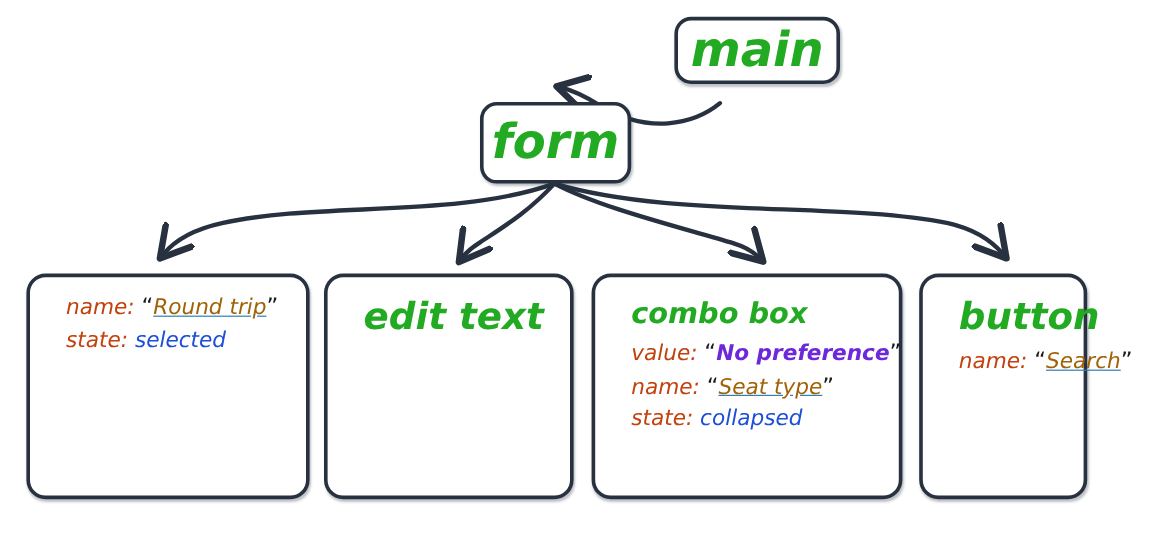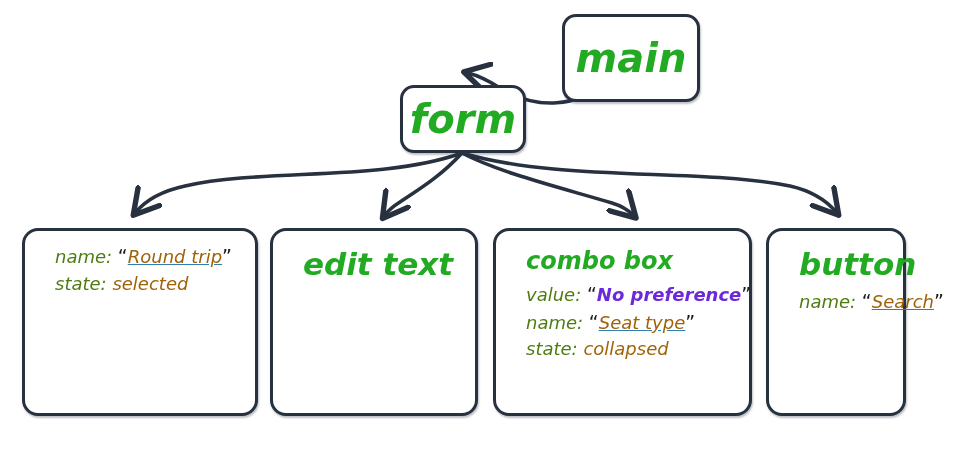--- a/index.html
+++ b/index.html
@@ -40,21 +40,21 @@
     justify-content: center;
   }
   .node-title {
     color: #22aa22;
     font-family: "DejaVu Sans", sans-serif;
     font-style: italic;
     font-weight: 700;
     line-height: 1;
     white-space: nowrap;
   }
-  #node-main   { left: 562px; top: 14px;  width: 138px; height: 88px;  border-radius: 14px; }
+  #node-main   { left: 562px; top: 14px;  width: 138px; height: 56px;  border-radius: 14px; }
   #node-form   { left: 400px; top: 85px;  width: 126px; height: 68px;  border-radius: 14px; }
   #node-main .node-title { font-size: 40px; }
   #node-form .node-title { font-size: 40px; font-style: italic; }
 
   .leaf {
     padding: 12px 16px 10px 16px;
   }
   #node-radio  { left: 22px;  top: 228px; width: 236px; height: 188px; }
   #node-edit   { left: 270px; top: 228px; width: 208px; height: 188px; }
   #node-combo  { left: 493px; top: 228px; width: 259px; height: 188px; }
@@ -74,36 +74,36 @@
     margin-left: 14px;
   }
   .prop {
     white-space: nowrap;
     line-height: 1.45;
     font-size: 18px;
     font-family: "DejaVu Sans", sans-serif;
     font-style: italic;
   }
   .prop-key {
-    color: #4d7c0f;
+    color: #c2410c;
     font-style: italic;
   }
   .quote {
     color: #1a1a1a;
     font-style: normal;
     font-size: 19px;
   }
   .v-name {
     color: #a16207;
     font-style: italic;
     text-decoration: underline;
     text-decoration-color: #2d7fb8;
   }
   .v-state {
-    color: #a16207;
+    color: #1d4ed8;
     font-style: italic;
   }
   .v-value {
     color: #6d28d9;
     font-style: italic;
     font-weight: 700;
   }
 </style>
 </head>
 <body>

